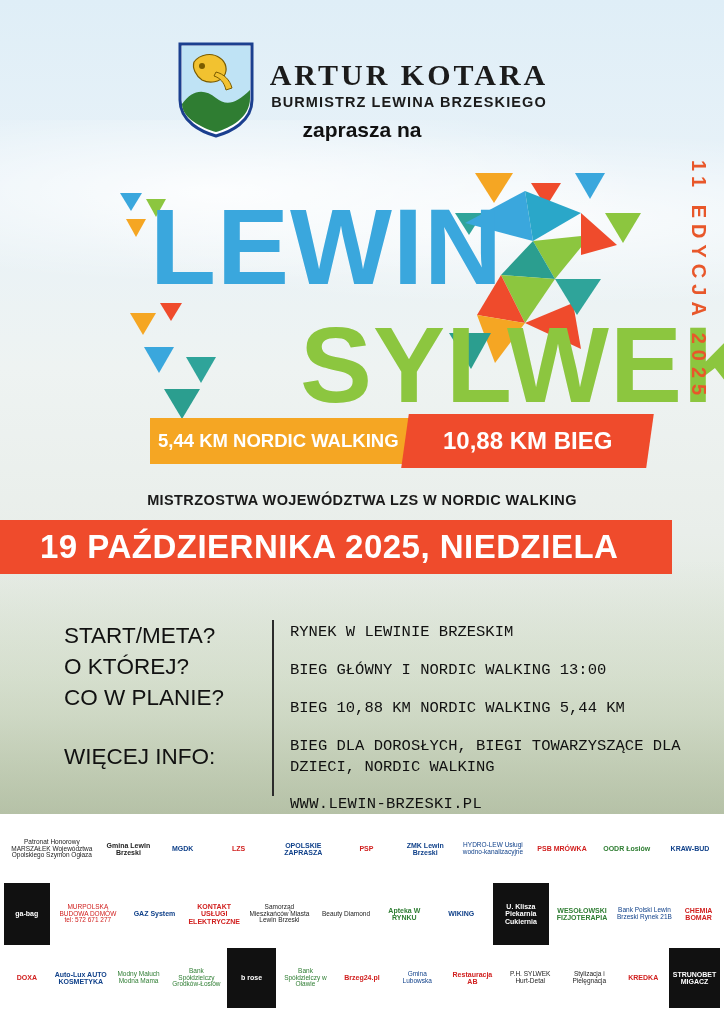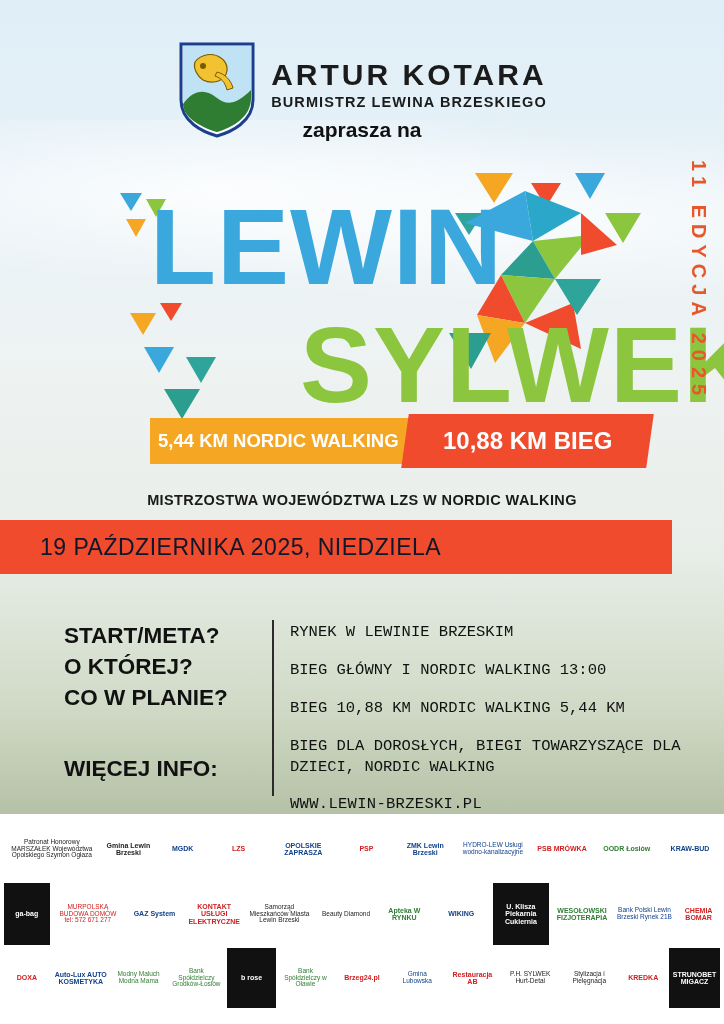--- a/index.html
+++ b/index.html
@@ -43,21 +43,21 @@
   
   .header {
     position: absolute; top: 42px; left: 0; width: 100%;
     display: flex; justify-content: center; align-items: flex-start;
   }
   .crest { width: 80px; height: 96px; position: relative; margin-right: 14px; }
   .crest svg { display: block; }
   .header-text { padding-top: 16px; }
   .mayor-name {
     font-size: 30px; font-weight: bold; letter-spacing: 3px; color: #1b1b1b;
-    font-family: Liberation Sans, sans-serif;
+    font-family: Liberation Serif, serif;
   }
   .mayor-role {
     font-size: 14.5px; font-weight: bold; letter-spacing: 1.1px; color: #1b1b1b;
     margin-top: 2px;
     text-align: center;
   }
   .invites {
     position: absolute; top: 118px; left: 0; width: 100%;
     text-align: center; font-size: 21px; font-weight: bold; color: #111;
   }
@@ -111,29 +111,29 @@
     text-align: center; font-size: 14.5px; font-weight: bold;
     color: #1a1a1a; letter-spacing: 0.4px;
   }
 
   
   .date-bar {
     position: absolute; left: 0; top: 520px; width: 672px; height: 54px;
     background: #ef4b2c;
     display: flex; align-items: center; padding-left: 40px;
   }
-  .date-bar .txt { color: #0f172a; font-size: 23px; font-weight: normal; letter-spacing: 0.5px; }
+  .date-bar .txt { color: #ffffff; font-size: 33px; font-weight: bold; letter-spacing: 0.5px; }
 
   
   .info { position: absolute; left: 0; top: 612px; width: 100%; height: 200px; }
   .q-col {
     position: absolute; left: 64px; top: 8px; width: 210px;
-    font-size: 22.5px; font-weight: bold; color: #111; line-height: 1.38;
-  }
-  .q-col .more { margin-top: 40px; }
+    font-size: 22.5px; font-weight: normal; color: #111; line-height: 1.38;
+  }
+  .q-col .more { margin-top: 28px; }
   .divider {
     position: absolute; left: 272px; top: 8px; width: 2px; height: 176px;
     background: #2b2b2b;
   }
   .a-col { position: absolute; left: 290px; top: 10px; width: 400px; font-family: Liberation Mono, monospace; }
   .a-col .line { font-size: 15.5px; color: #111; margin-bottom: 17px; line-height: 1.35; }
   .a-col .url { font-size: 15.5px; color: #111; font-weight: normal; letter-spacing: 0.3px; }
 
   
   .sponsors {

